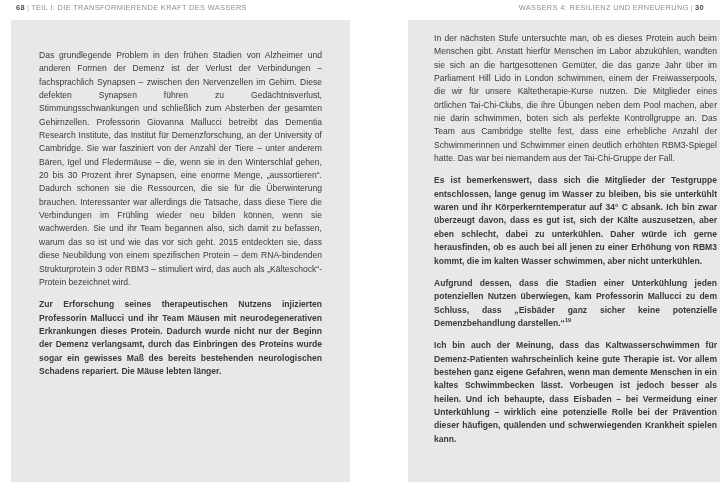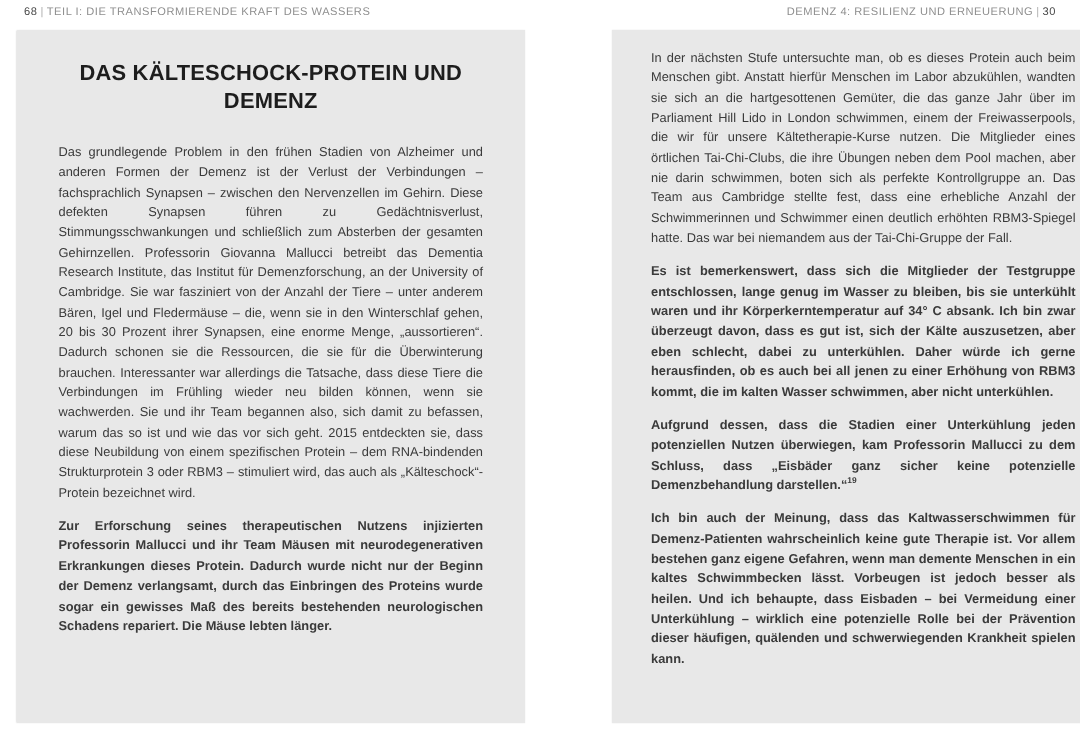--- a/index.html
+++ b/index.html
@@ -25,21 +25,21 @@
   .running-head {
     position: absolute;
     top: 3px;
     font-size: 7.4px;
     letter-spacing: 0.35px;
     color: #8e8e8e;
     white-space: nowrap;
     font-weight: 400;
   }
   .running-head .folio {
-    font-weight: 400;
+    font-weight: 700;
     color: #4a4a4a;
   }
   .running-head .sep {
     color: #b0b0b0;
     padding: 0 2px;
   }
   .running-head-left { left: 16px; }
   .running-head-right { right: 16px; }
 
   
@@ -115,27 +115,26 @@
 </head>
 <body>
 
 <div class="spread">
 
   <div class="running-head running-head-left">
     <span class="folio">68</span><span class="sep">|</span><span>TEIL I: DIE TRANSFORMIERENDE KRAFT DES WASSERS</span>
   </div>
 
   <div class="running-head running-head-right">
-    <span>DEMENZ 4: RESILIENZ UND ERNEUERUNG</span><span class="sep">|</span><span class="folio">30</span>
+    <span>WASSERS 4: RESILIENZ UND ERNEUERUNG</span><span class="sep">|</span><span class="folio">30</span>
   </div>
 
   <div class="page page-left">
     <div class="col-inner-left">
 
-      <h1 class="chapter-title">DAS KÄLTESCHOCK-PROTEIN UND DEMENZ</h1>
 
       <div class="body-text body-left">
         <p>Das grundlegende Problem in den frühen Stadien von Alzheimer und anderen Formen der Demenz ist der Verlust der Verbindungen – fachsprachlich Synapsen – zwischen den Nervenzellen im Gehirn. Diese defekten Synapsen führen zu Gedächtnisverlust, Stimmungsschwankungen und schließlich zum Absterben der gesamten Gehirnzellen. Professorin Giovanna Mallucci betreibt das Dementia Research Institute, das Institut für Demenzforschung, an der University of Cambridge. Sie war fasziniert von der Anzahl der Tiere – unter anderem Bären, Igel und Fledermäuse – die, wenn sie in den Winterschlaf gehen, 20 bis 30 Prozent ihrer Synapsen, eine enorme Menge, „aussortieren“. Dadurch schonen sie die Ressourcen, die sie für die Überwinterung brauchen. Interessanter war allerdings die Tatsache, dass diese Tiere die Verbindungen im Frühling wieder neu bilden können, wenn sie wachwerden. Sie und ihr Team begannen also, sich damit zu befassen, warum das so ist und wie das vor sich geht. 2015 entdeckten sie, dass diese Neubildung von einem spezifischen Protein – dem RNA-bindenden Strukturprotein 3 oder RBM3 – stimuliert wird, das auch als „Kälteschock“- Protein bezeichnet wird.</p>
         <p>Zur Erforschung seines therapeutischen Nutzens injizierten Professorin Mallucci und ihr Team Mäusen mit neurodegenerativen Erkrankungen dieses Protein. Dadurch wurde nicht nur der Beginn der Demenz verlangsamt, durch das Einbringen des Proteins wurde sogar ein gewisses Maß des bereits bestehenden neurologischen Schadens repariert. Die Mäuse lebten länger.</p>
       </div>
 
     </div>
   </div>
 
   <div class="page page-right">

